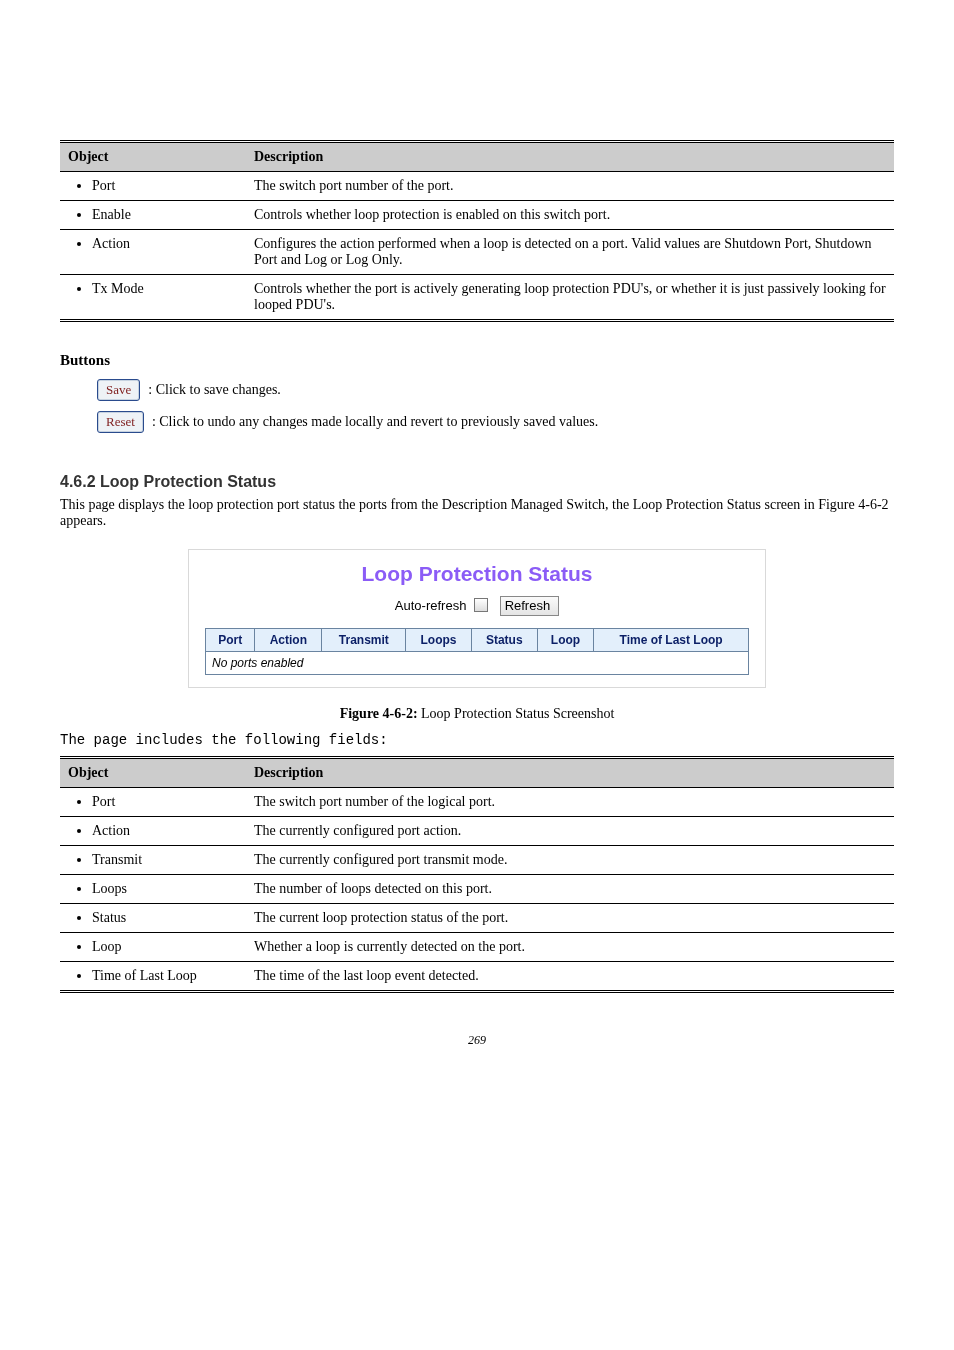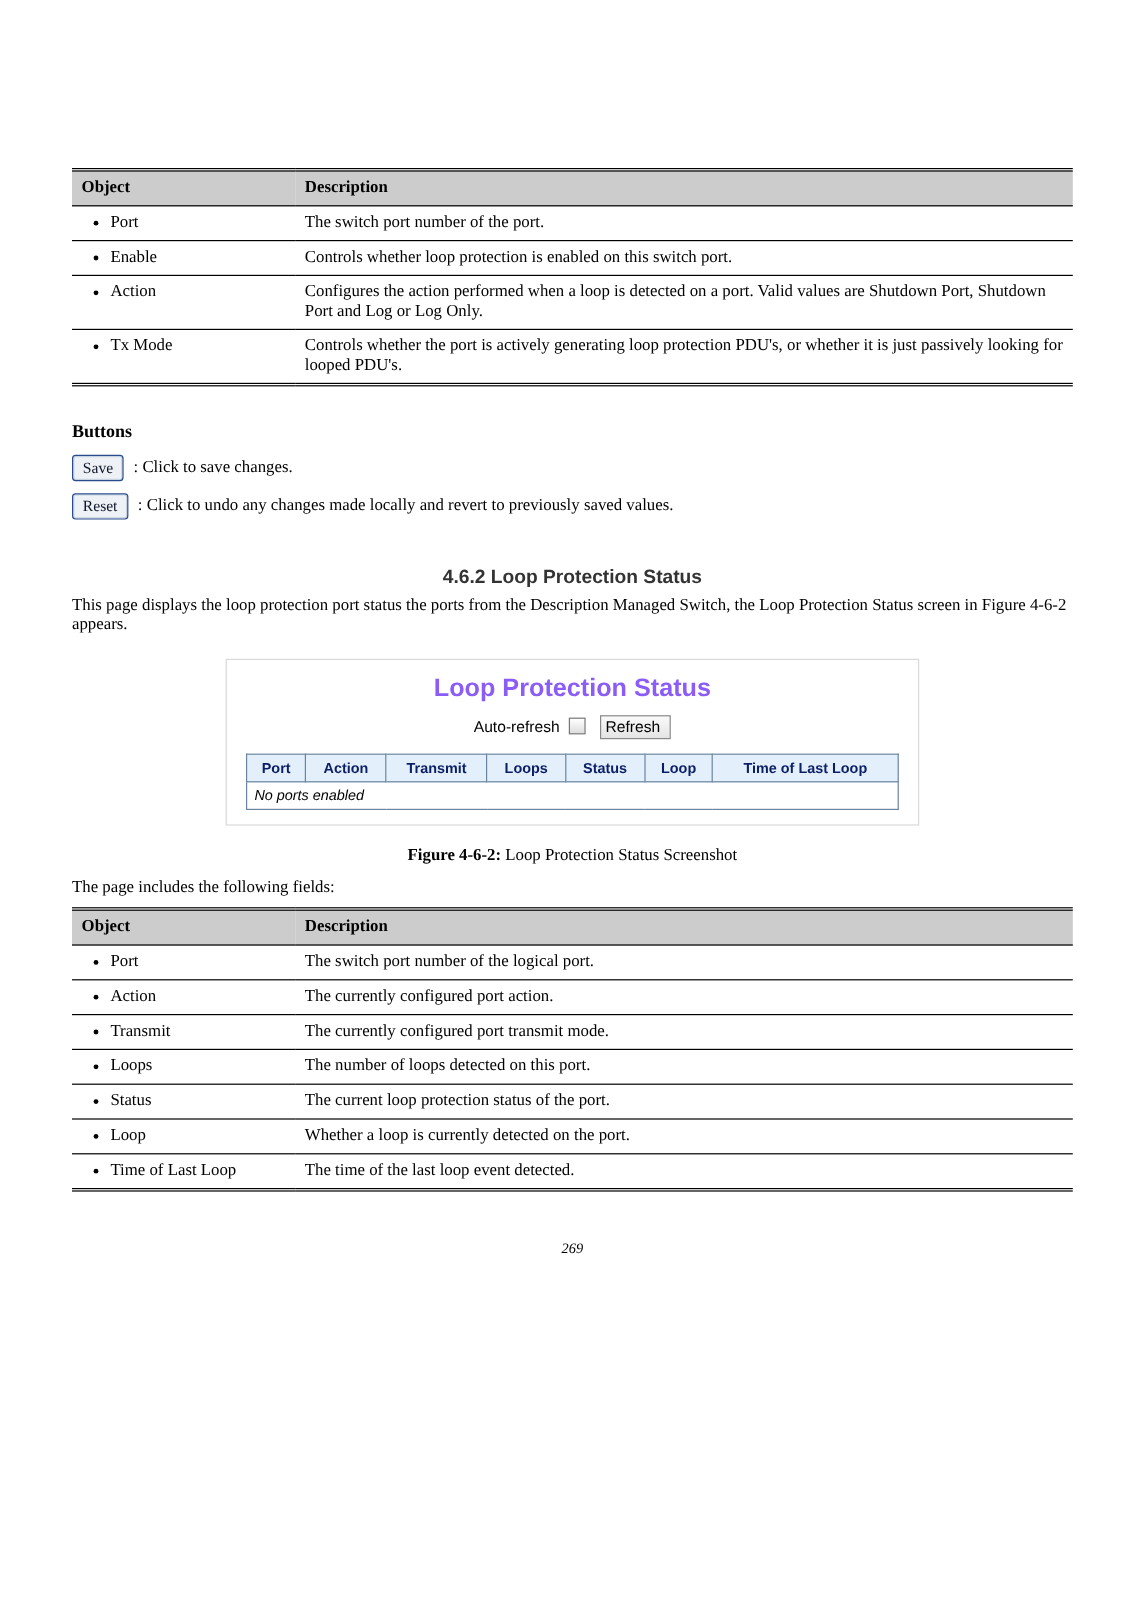--- a/index.html
+++ b/index.html
@@ -61,34 +61,34 @@
     margin-top: 10px;
   }
   .ui-btn {
     display: inline-block;
     border: 1px solid #2a4b8d;
     background: #eef2f6;
     border-radius: 3px;
     padding: 2px 8px;
     font-family: "Times New Roman", Times, serif;
     font-size: 13px;
-    color: #0f172a;
+    color: #7f1d1d;
     box-shadow: inset 0 0 0 1px #c6d2e0;
+    margin-left: 37px;
   }
   .btn-desc {
     font-size: 14px;
   }
   .section-heading {
     font-family: Arial, Helvetica, sans-serif;
     font-weight: bold;
     font-size: 16px;
     color: #333;
     margin-top: 40px;
     margin-bottom: 6px;
-    text-align: center;
   }
   .section-sub {
     margin: 4px 0 8px 0;
   }
   .figure-wrap {
     margin: 20px auto 10px auto;
     width: 560px;
     border: 1px solid #d9d9d9;
     padding: 12px 8px 12px 8px;
     background: #fff;
@@ -151,20 +151,21 @@
   }
   .figure-caption {
     text-align: center;
     font-weight: bold;
     font-size: 14px;
     margin-top: 18px;
     margin-bottom: 10px;
   }
   .desc-para {
     margin: 6px 0 4px 0;
+    font-family: Liberation Mono, monospace;
   }
   .desc-table2 {
     width: 100%;
     border-collapse: collapse;
     border-top: 3px double #000;
     border-bottom: 3px double #000;
     margin-top: 8px;
   }
   .desc-table2 th {
     background: #ccc;

